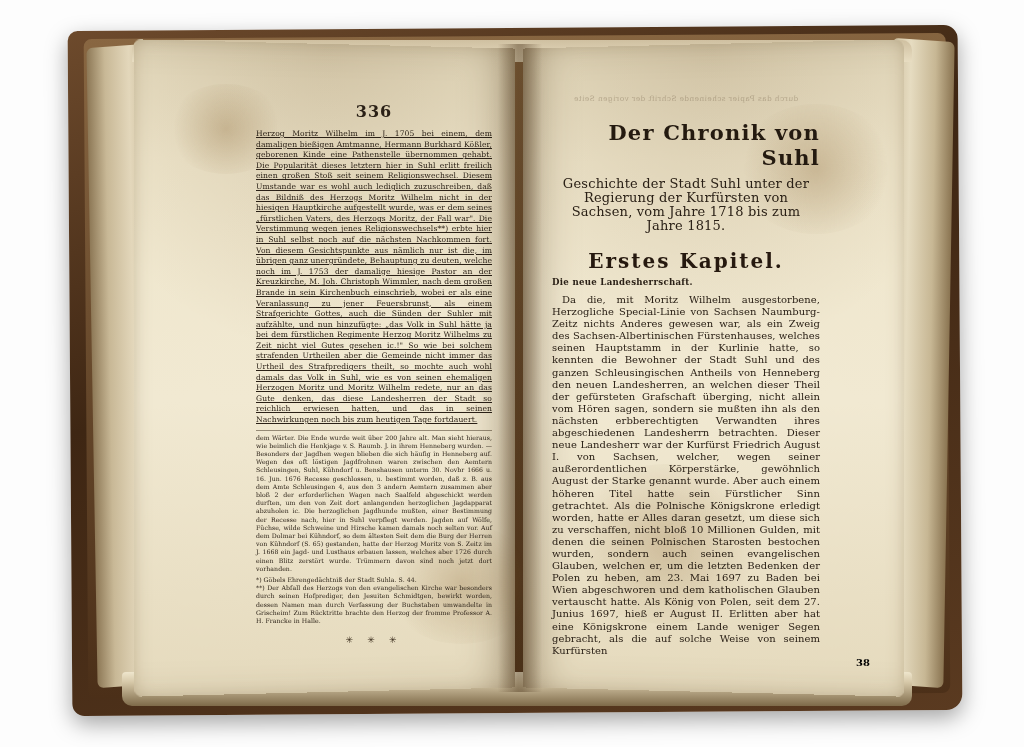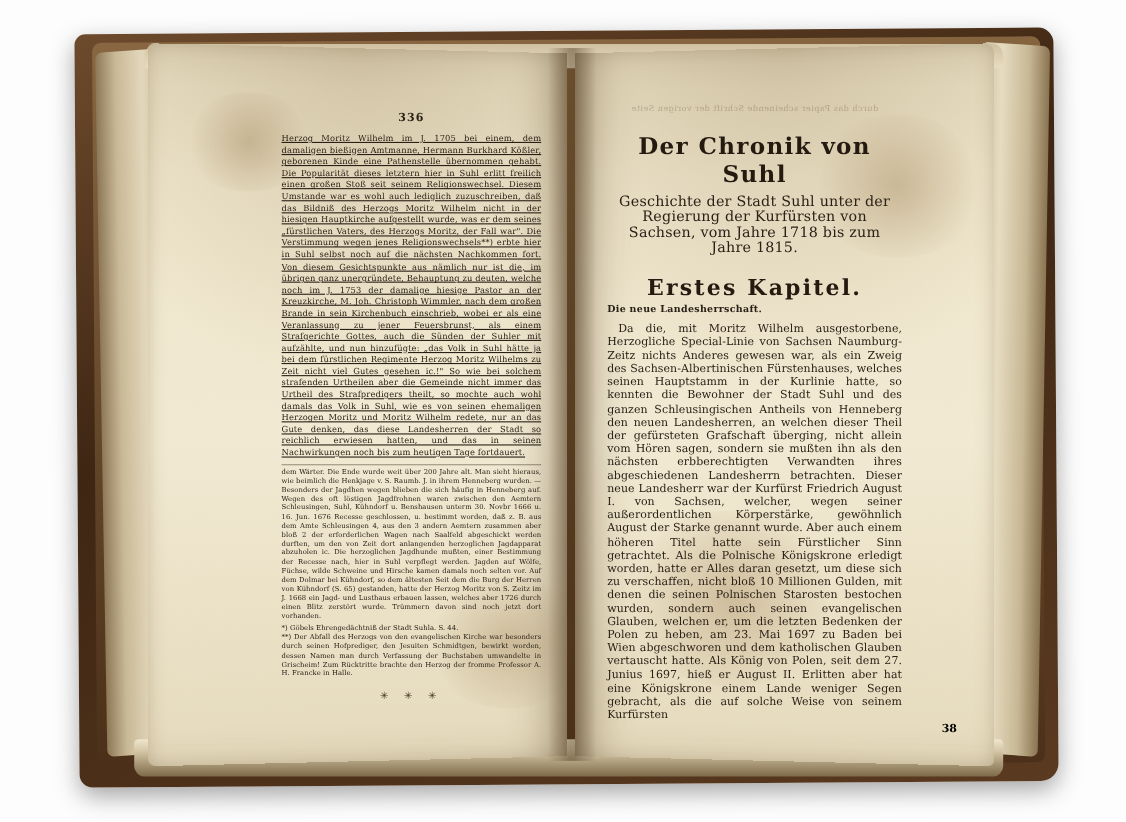--- a/index.html
+++ b/index.html
@@ -157,21 +157,21 @@
   }
 
   
   .left-text {
     left: 120px;
     top: 58px;
     width: 236px;
   }
   .folio {
     text-align: center;
-    font-size: 10px;
+    font-size: 16px;
     letter-spacing: 1px;
     margin-bottom: 8px;
     font-weight: bold;
   }
   .body-main {
     font-size: 7.6px;
     line-height: 10.6px;
     letter-spacing: 0.1px;
     text-decoration: underline;
   }
@@ -206,21 +206,21 @@
     color: rgba(90,70,45,0.30);
     text-align: center;
     letter-spacing: 0.4px;
     margin-bottom: 16px;
     transform: scaleX(-1);
   }
   .fraktur {
     font-family: "DejaVu Serif", serif;
   }
   .title-1 {
-    text-align: center;
+    text-align: right;
     font-size: 21px;
     font-weight: bold;
     letter-spacing: 1.2px;
     color: #241a10;
     margin-bottom: 7px;
   }
   .title-2 {
     text-align: center;
     font-size: 17px;
     font-weight: bold;

